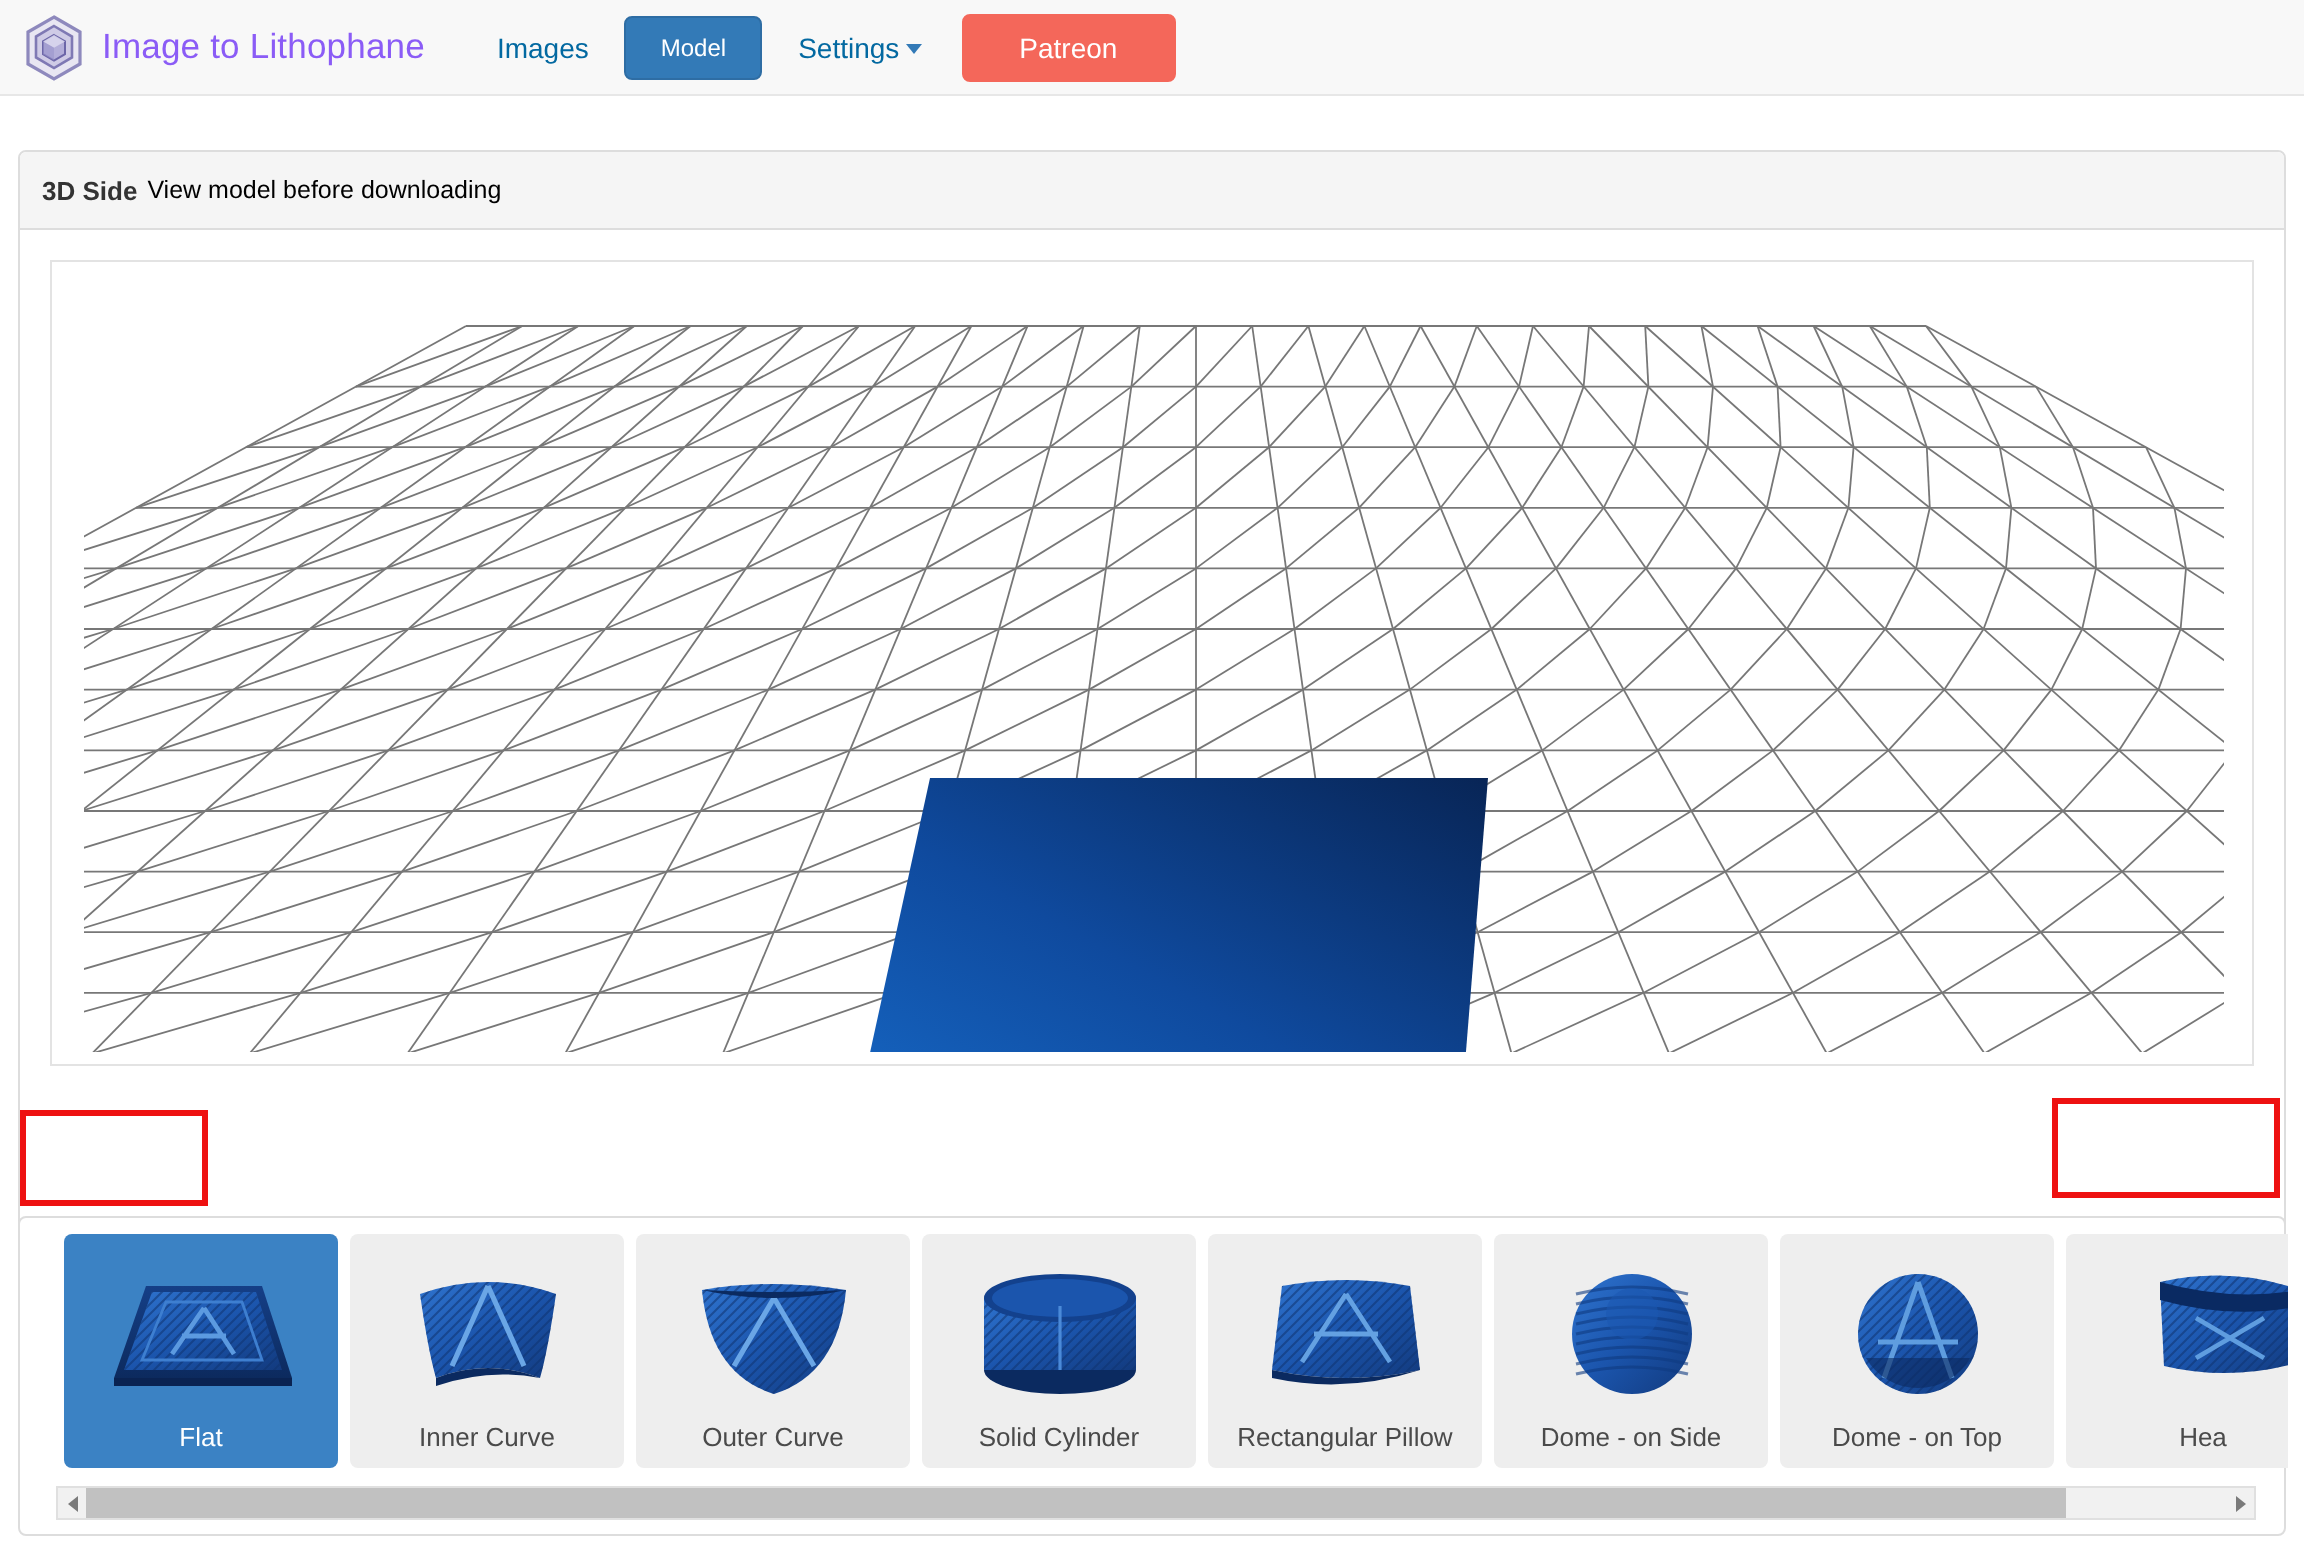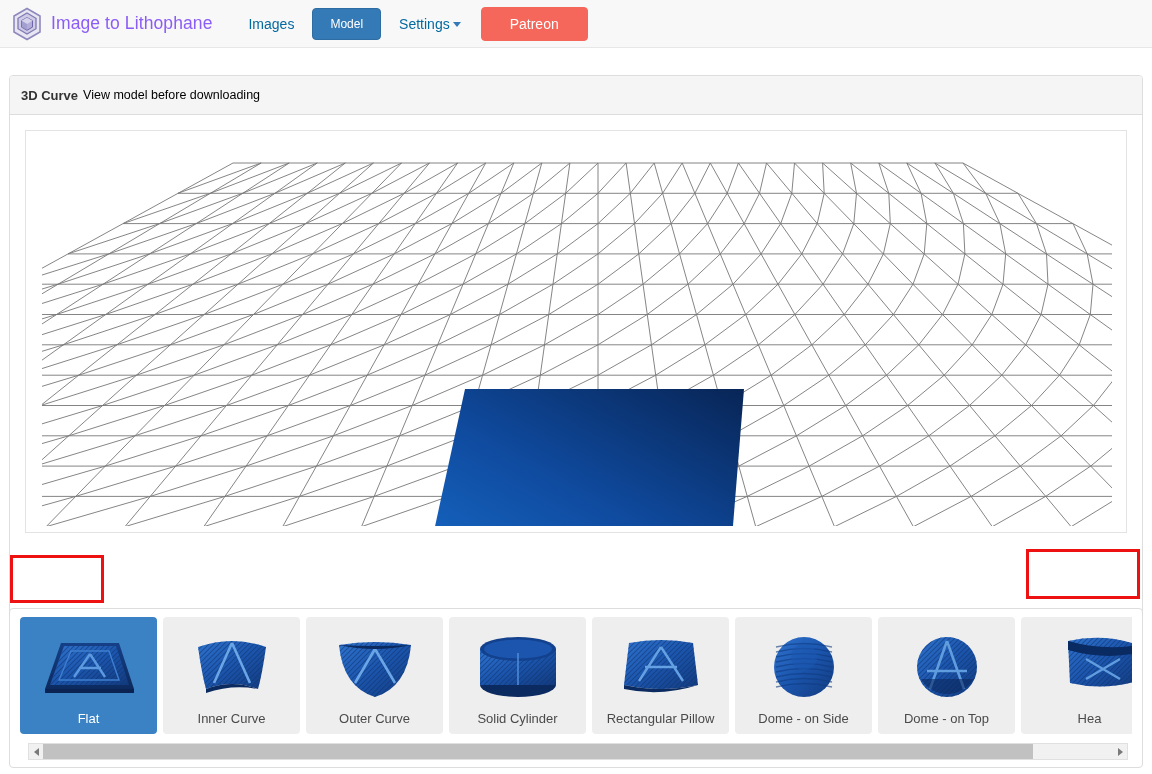--- a/index.html
+++ b/index.html
@@ -132,21 +132,21 @@
 
   
   .thumb-panel {
     position: absolute; left: 9px; top: 608px;
     width: 1134px; height: 160px;
     background: #ffffff;
     border: 1px solid #dddddd;
     border-radius: 4px;
   }
   .thumb-scroller {
-    position: absolute; left: 10px; top: 8px;
+    position: absolute; left: 22px; top: 8px;
     width: 1112px; height: 120px;
     display: flex;
     gap: 6px;
     overflow: hidden;
   }
   .thumb-card {
     position: relative;
     flex: 0 0 137px;
     height: 117px;
     background: #eeeeee;
@@ -221,21 +221,21 @@
   <div class="nav-links">
     <a class="nav-link">Images</a>
     <button class="nav-btn-active">Model</button>
     <a class="nav-link"><span>Settings</span><i class="nav-caret"></i></a>
     <button class="nav-btn-patreon">Patreon</button>
   </div>
 </div>
 
 <div class="panel">
   <div class="panel-heading">
-    <span class="panel-title-strong">3D Curve</span>
+    <span class="panel-title-strong">3D Side</span>
     <span class="panel-title-sub">View model before downloading</span>
   </div>
 
   <div class="panel-body">
     <div class="viewport">
       <div class="viewport-canvas">
 
         <svg class="grid-svg" width="1070" height="381">
           <g id="gridgroup" stroke="#777777" stroke-width="0.9" fill="none">
               <line x1="191.0" y1="18.0" x2="921.0" y2="18.0"></line>

